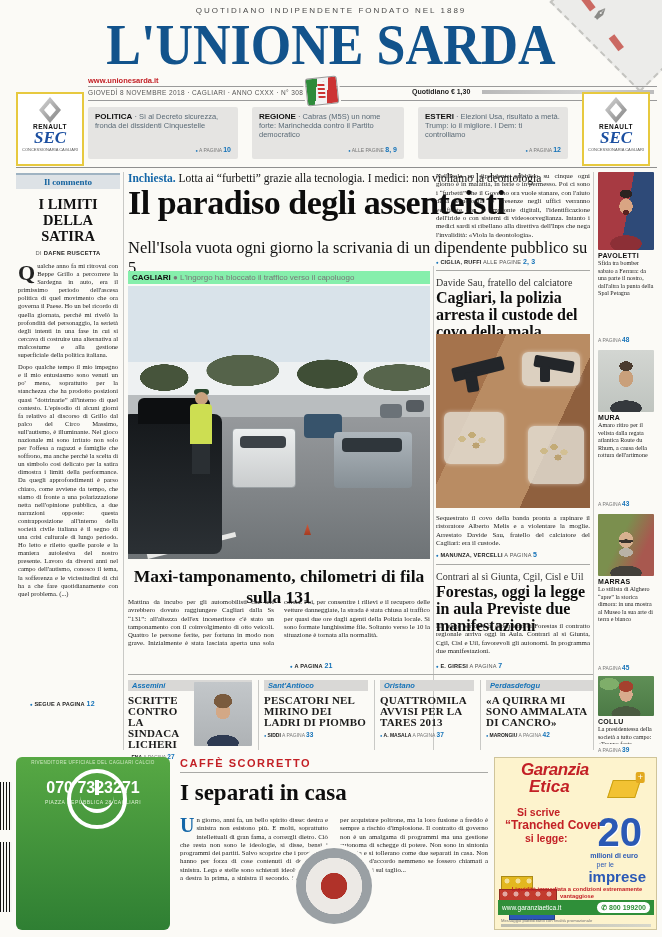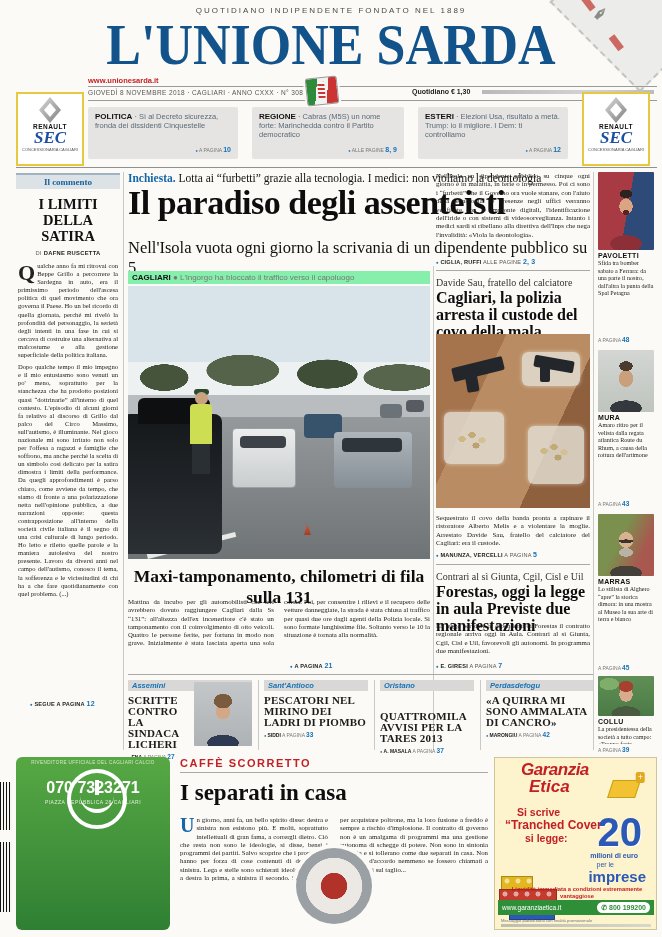--- a/index.html
+++ b/index.html
@@ -382,21 +382,21 @@
   <div class="abs pt pt-lich" style="top:682px;left:194px;width:58px;height:64px"></div>
 
   <div class="abs" style="top:680px;left:264px;width:104px">
     <div class="bt-bar">Sant'Antioco</div>
     <div class="bt-h" style="margin-top:4px">Pescatori nel mirino dei ladri di piombo</div>
     <div class="bt-ref" style="margin-top:3px"><b>SIDDI</b> <span>A PAGINA</span> <span class="n">33</span></div>
   </div>
 
   <div class="abs" style="top:680px;left:380px;width:94px">
     <div class="bt-bar">Oristano</div>
-    <div class="bt-h" style="margin-top:20px">Quattromila avvisi per la Tares 2013</div>
+    <div class="bt-h" style="margin-top:4px">Quattromila avvisi per la Tares 2013</div>
     <div class="bt-ref" style="margin-top:3px"><b>A. MASALA</b> <span>A PAGINA</span> <span class="n">37</span></div>
   </div>
 
   <div class="abs" style="top:680px;left:486px;width:107px">
     <div class="bt-bar">Perdasdefogu</div>
     <div class="bt-h" style="margin-top:4px">«A Quirra mi sono ammalata di cancro»</div>
     <div class="bt-ref" style="margin-top:3px"><b>MARONGIU</b> <span>A PAGINA</span> <span class="n">42</span></div>
   </div>
 
   <div class="abs barcode" style="top:782px;height:48px"></div>

